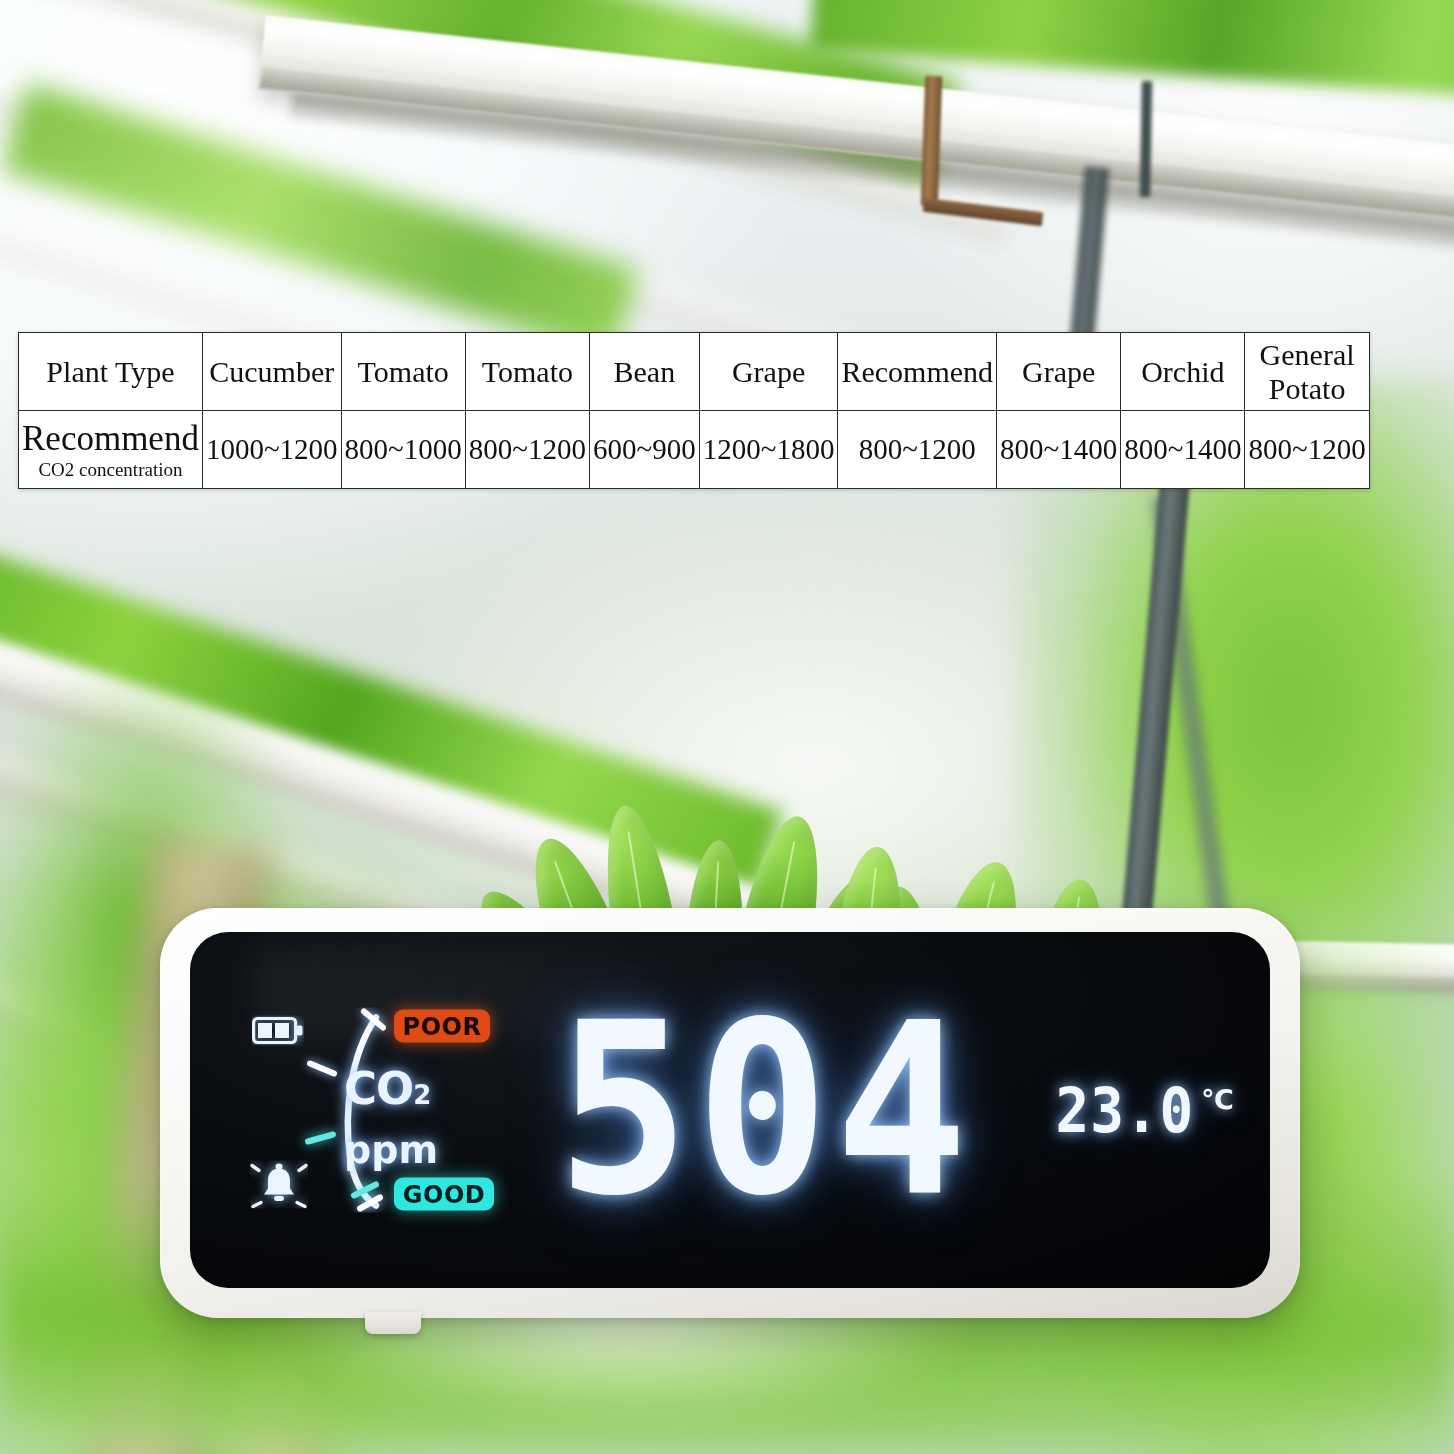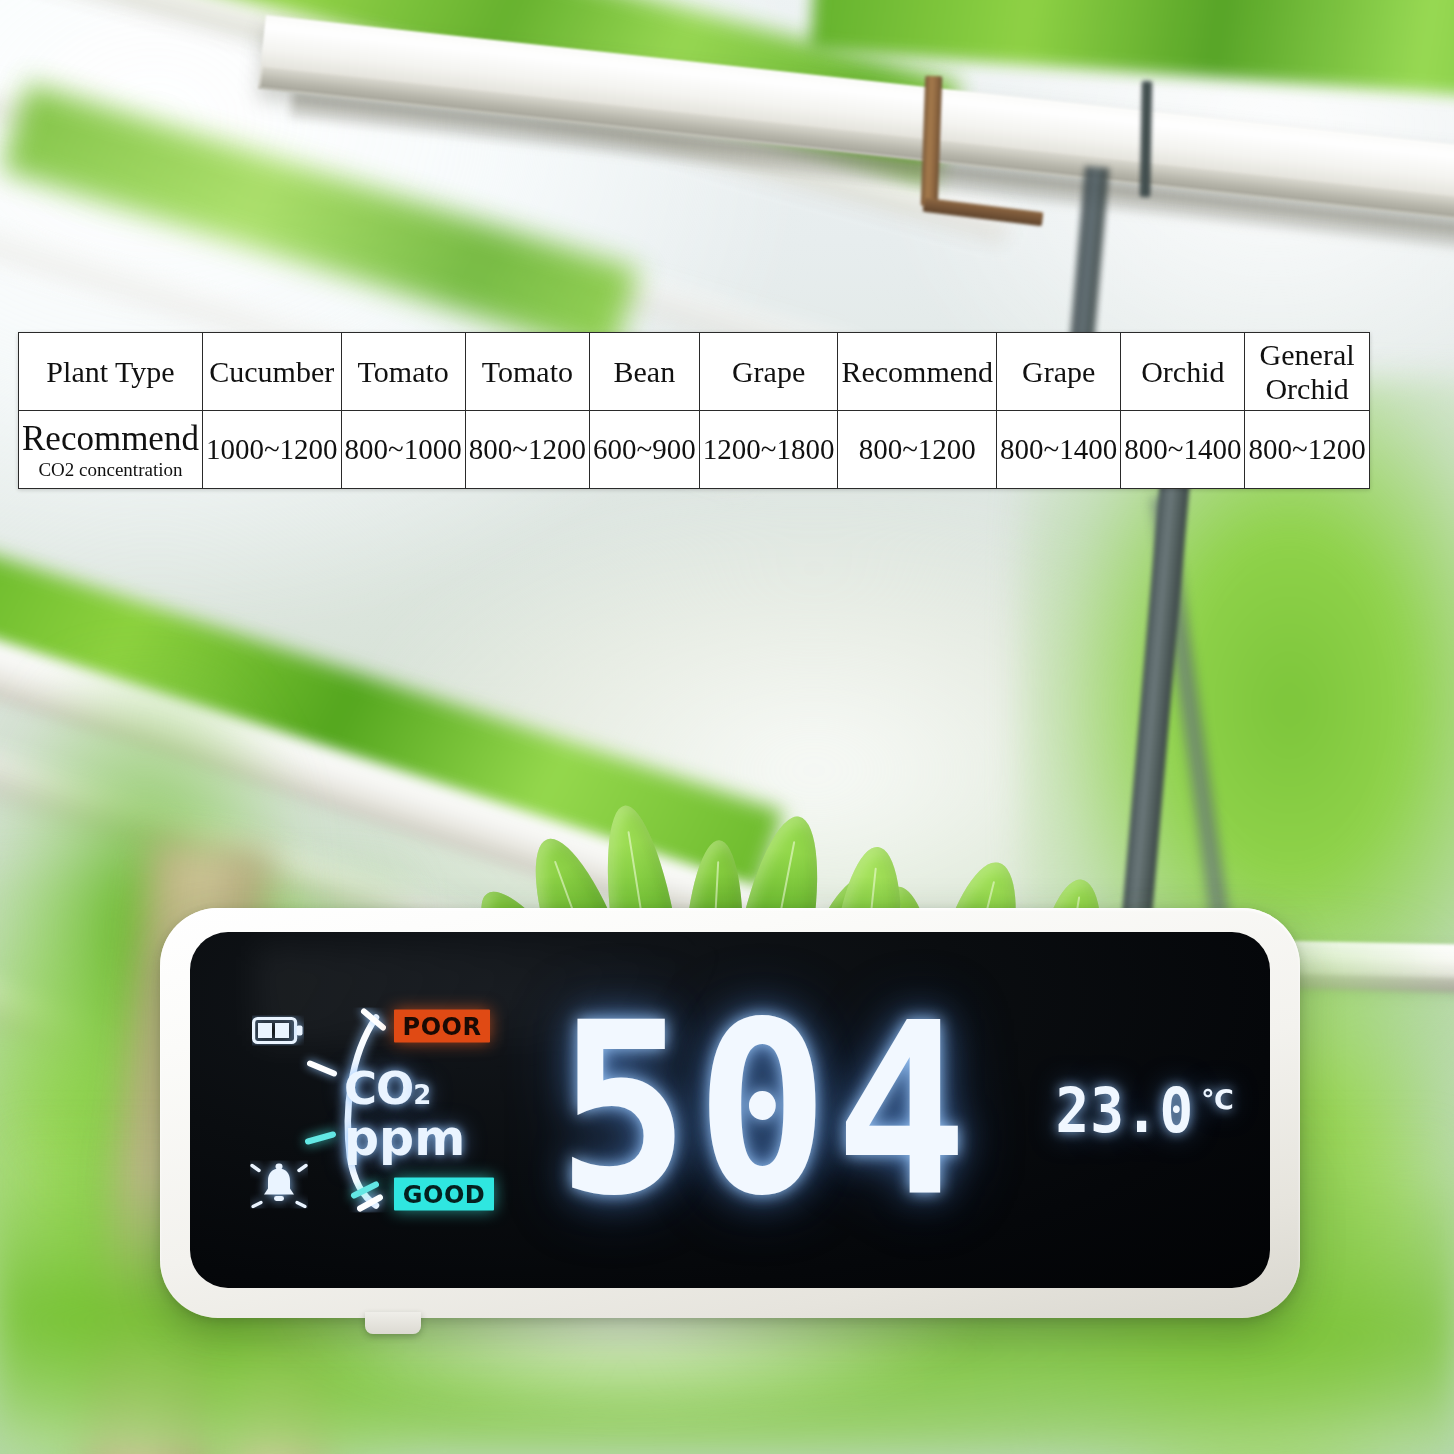--- a/index.html
+++ b/index.html
@@ -328,27 +328,27 @@
   .arc-svg { position:absolute; left:36px; top:0; width:120px; height:205px; }
   .co2lab {
     position:absolute; left:96px; top:58px;
     color:#eaf4ff; line-height:1;
     text-shadow:0 0 10px rgba(150,200,255,.85), 0 0 22px rgba(110,170,255,.55);
     font-family:"DejaVu Sans", sans-serif;
     font-weight:700;
   }
   .co2lab .l1 { font-size:45px; letter-spacing:-1px; display:block; }
   .co2lab .l1 sub { font-size:26px; vertical-align:baseline; }
-  .co2lab .l2 { font-size:49px; letter-spacing:0px; display:block; margin-top:3px; }
+  .co2lab .l2 { font-size:38px; letter-spacing:0px; display:block; margin-top:20px; }
 
   .badge {
     position:absolute;
     font-family:"DejaVu Sans", sans-serif;
     font-weight:700;
-    border-radius:1px;
+    border-radius:9px;
     display:flex; align-items:center; justify-content:center;
     letter-spacing:.5px;
   }
   .badge-poor {
     left:146px; top:2px; width:96px; height:33px;
     font-size:24px;
     background:#e04a14; color:#1a0a04;
     box-shadow:0 0 16px rgba(235,90,30,.65);
   }
   .badge-good {
@@ -507,21 +507,21 @@
       <tr>
         <th>Plant Type</th>
         <th>Cucumber</th>
         <th>Tomato</th>
         <th>Tomato</th>
         <th>Bean</th>
         <th>Grape</th>
         <th>Recommend</th>
         <th>Grape</th>
         <th>Orchid</th>
-        <th>General Orchid</th>
+        <th>General Potato</th>
       </tr>
     </thead>
     <tbody>
       <tr>
         <td class="rowhead">
           <span class="rowhead-main">Recommend</span>
           <span class="rowhead-sub">CO2 concentration</span>
         </td>
         <td>1000~1200</td>
         <td>800~1000</td>

